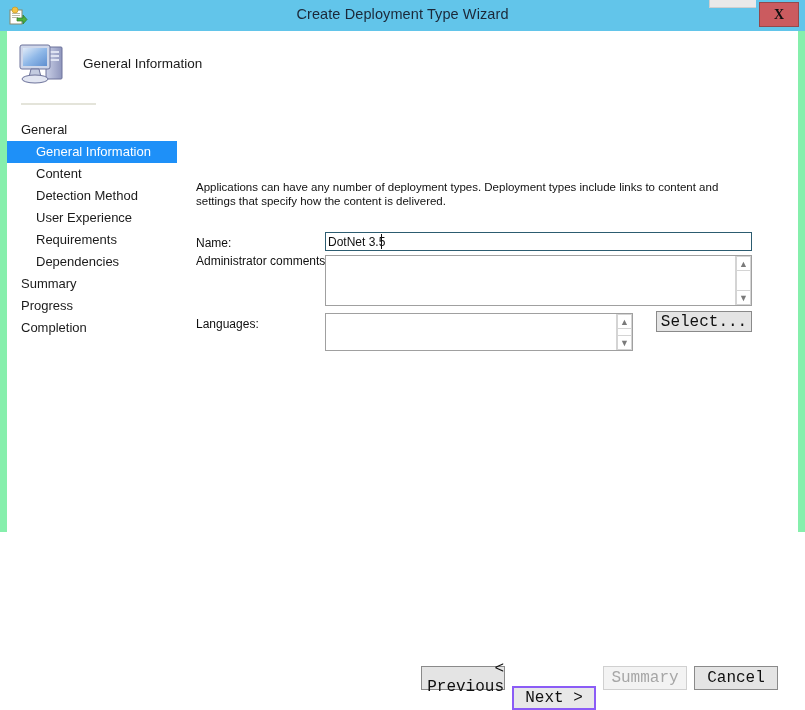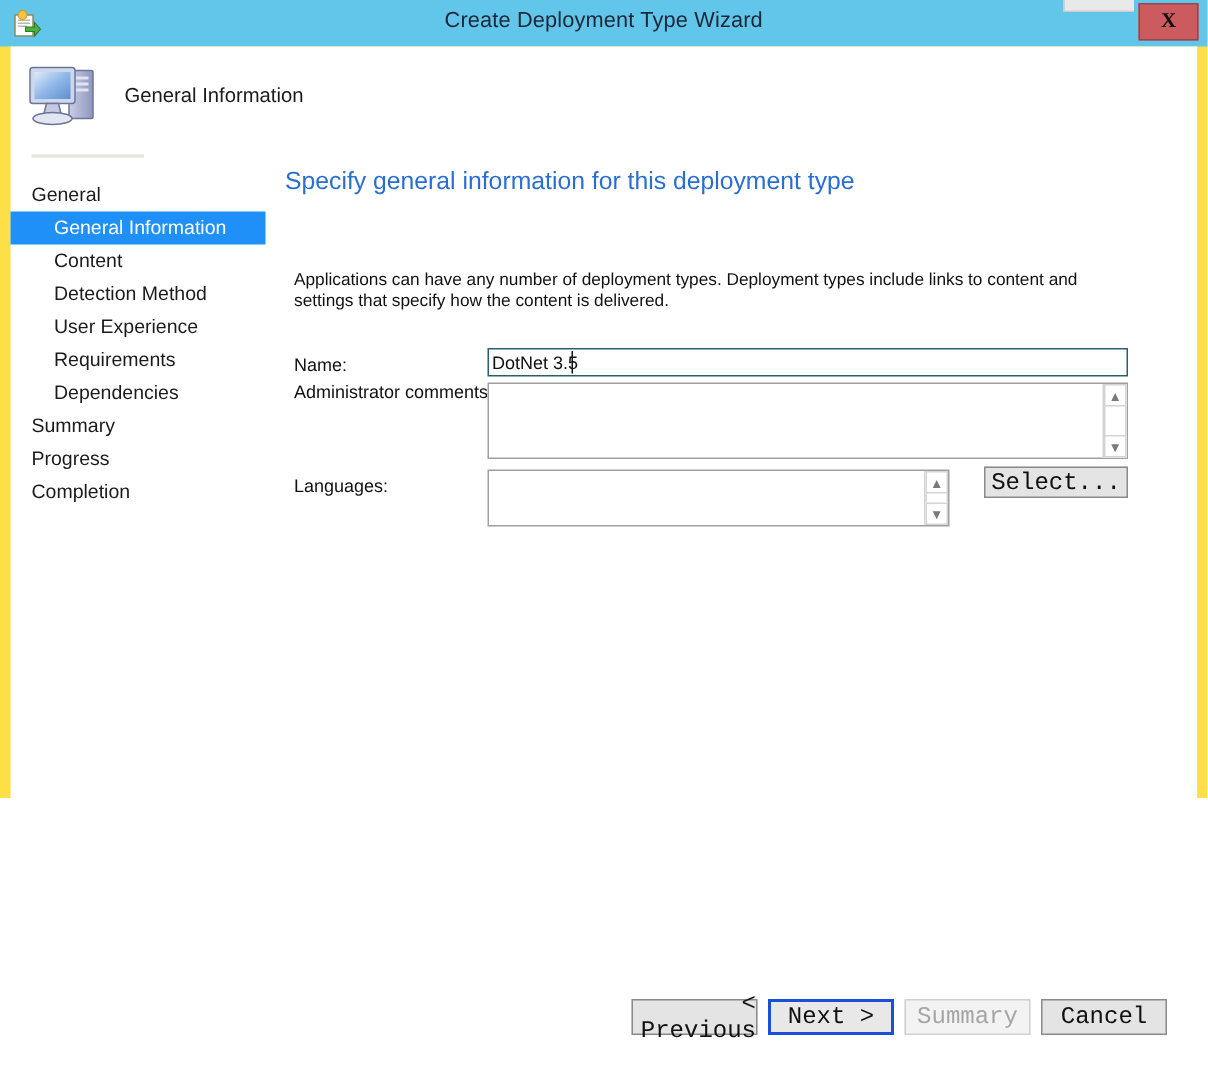--- a/index.html
+++ b/index.html
@@ -13,21 +13,21 @@
     font-family: "Liberation Sans", sans-serif;
     overflow: hidden;
   }
 
   
   .window {
     position: absolute;
     left: 0; top: 0;
     width: 805px;
     height: 532px;
-    background: #fde047;
+    background: #86efac;
     box-sizing: border-box;
     padding-left: 43px;
   }
 
   .titlebar {
     position: absolute;
     left: 0; top: 0;
     width: 805px;
     height: 31px;
     background: #62c5ea;
@@ -246,22 +246,23 @@
     justify-content: center;
     cursor: pointer;
   }
   .btn.disabled {
     color: #a6a6a6;
     background: #f3f3f3;
     border: 1px solid #d0d0d0;
     cursor: default;
   }
   .btn.default {
-    border: 2px solid #1d4ed8;
+    border: 2px solid #8b5cf6;
     background: #e8e8e8;
+    margin-top: 20px;
   }
 
   .btn-select   { left: 656px; top: 311px; width: 96px;  height: 21px; }
   .btn-previous { left: 421px; top: 666px; width: 84px;  height: 24px; text-align: right; }
   .btn-next     { left: 512px; top: 666px; width: 84px;  height: 24px; }
   .btn-summary  { left: 603px; top: 666px; width: 84px;  height: 24px; }
   .btn-cancel   { left: 694px; top: 666px; width: 84px;  height: 24px; }
 </style>
 </head>
 <body>
@@ -325,21 +326,20 @@
       <div class="nav-item child" style="top:104px">User Experience</div>
       <div class="nav-item child" style="top:126px">Requirements</div>
       <div class="nav-item child" style="top:148px">Dependencies</div>
       <div class="nav-item group" style="top:170px">Summary</div>
       <div class="nav-item group" style="top:192px">Progress</div>
       <div class="nav-item group" style="top:214px">Completion</div>
     </div>
 
   </div>
 
-  <div class="page-heading">Specify general information for this deployment type</div>
   <div class="page-desc">Applications can have any number of deployment types. Deployment types include links to content and settings that specify how the content is delivered.</div>
 
   <div class="field-label lbl-name">Name:</div>
   <input class="name-input" type="text" value="DotNet 3.5" style="">
   <div class="caret"></div>
 
   <div class="field-label lbl-comments">Administrator comments:</div>
   <div class="textbox-multiline comments-box">
     <div class="vscroll">
       <div class="scroll-arrow">▲</div>

